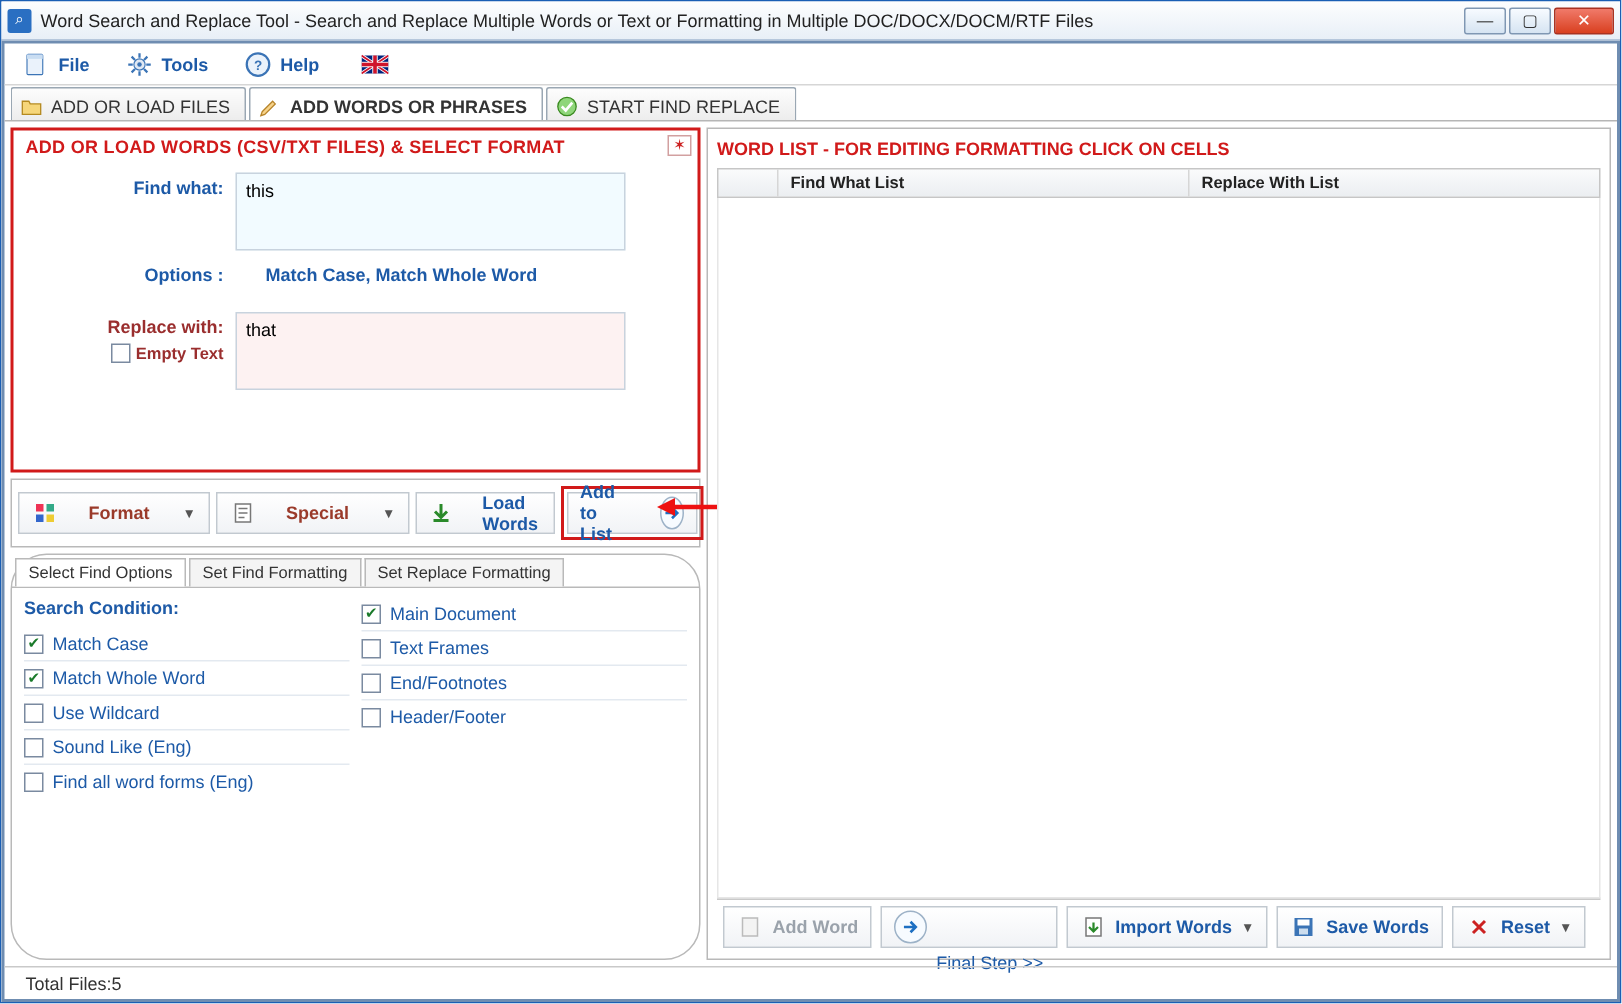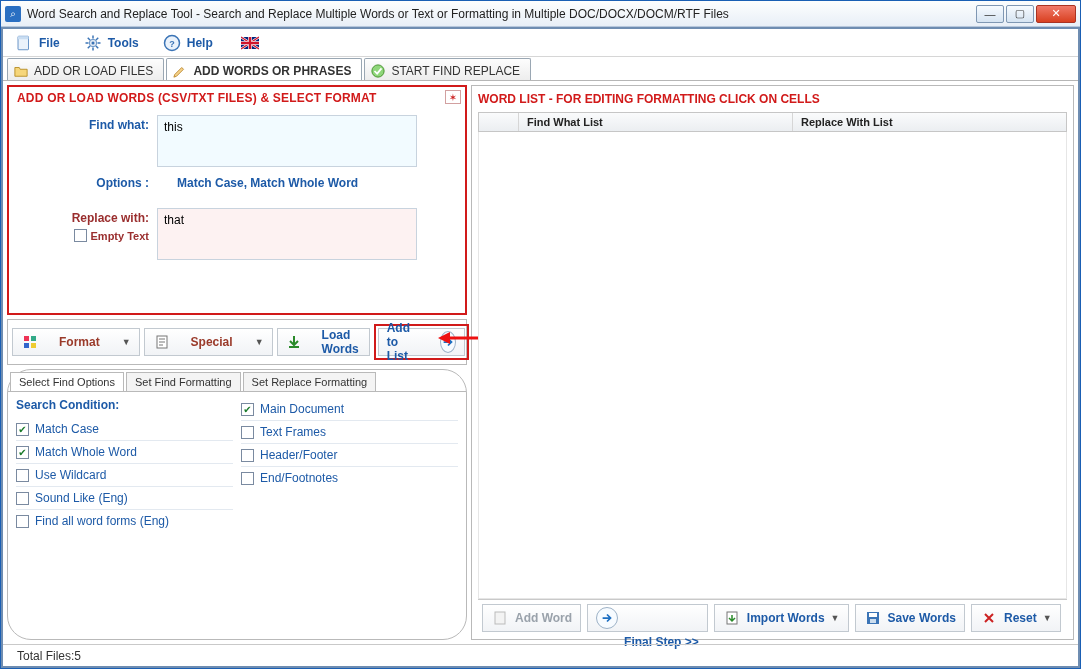--- a/index.html
+++ b/index.html
@@ -278,25 +278,25 @@
               <div class="opt-item">
                   <span class="cbx">✔</span>
                   <span>Main Document</span>
                 </div>
               <div class="opt-item">
                   <span class="cbx"></span>
                   <span>Text Frames</span>
                 </div>
               <div class="opt-item">
                   <span class="cbx"></span>
+                  <span>End/Footnotes</span>
+                </div>
+              <div class="opt-item">
+                  <span class="cbx"></span>
                   <span>Header/Footer</span>
-                </div>
-              <div class="opt-item">
-                  <span class="cbx"></span>
-                  <span>End/Footnotes</span>
                 </div>
             </div>
           </div>
         </div>
 
       </div>
 
       <div class="right-pane">
         <div class="right-title">WORD LIST - FOR EDITING FORMATTING CLICK ON CELLS</div>
         <div class="listhdr">
@@ -314,21 +314,21 @@
                 </svg>
             </span>
             <span>Add Word</span>
           </div>
           <div class="bbtn">
             <span class="circle-arrow" style="margin:0;">
               <svg viewBox="0 0 16 16" width="14" height="14">
                   <path d="M3 8 h8 M8 4 l4 4 l-4 4" stroke="#1d6fc2" stroke-width="2" fill="none"></path>
                 </svg>
             </span>
-            <span style="font-weight:700;margin-top:48px;">Final Step &gt;&gt;</span>
+            <span style="font-weight:400;margin-top:48px;">Final Step &gt;&gt;</span>
           </div>
           <div class="bbtn">
             <span class="ico">
               <svg viewBox="0 0 16 16" width="16" height="16">
                   <rect x="3" y="2" width="10" height="12" fill="#fff" stroke="#777"></rect>
                   <path d="M8 5 v5 M5 8 l3 3 l3 -3" stroke="#2a8a2a" stroke-width="1.5" fill="none"></path>
                 </svg>
             </span>
             <span>Import Words</span>
             <span class="caret">▼</span>

